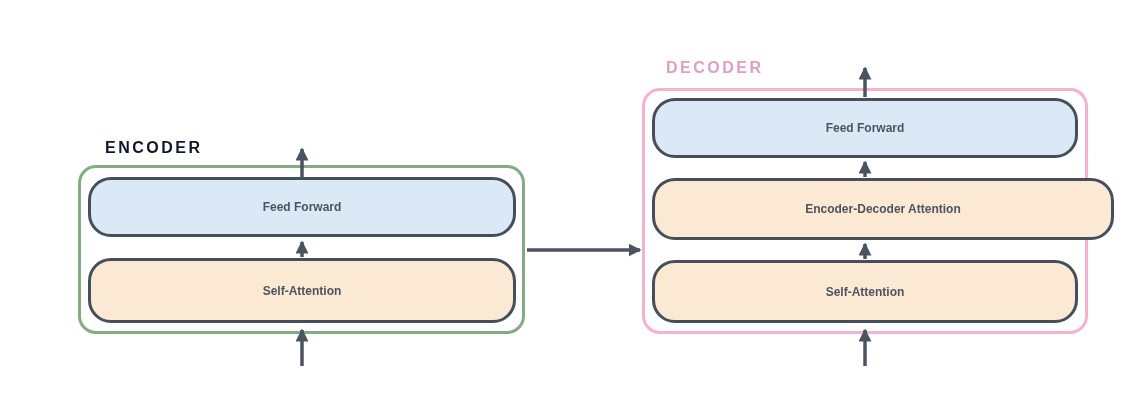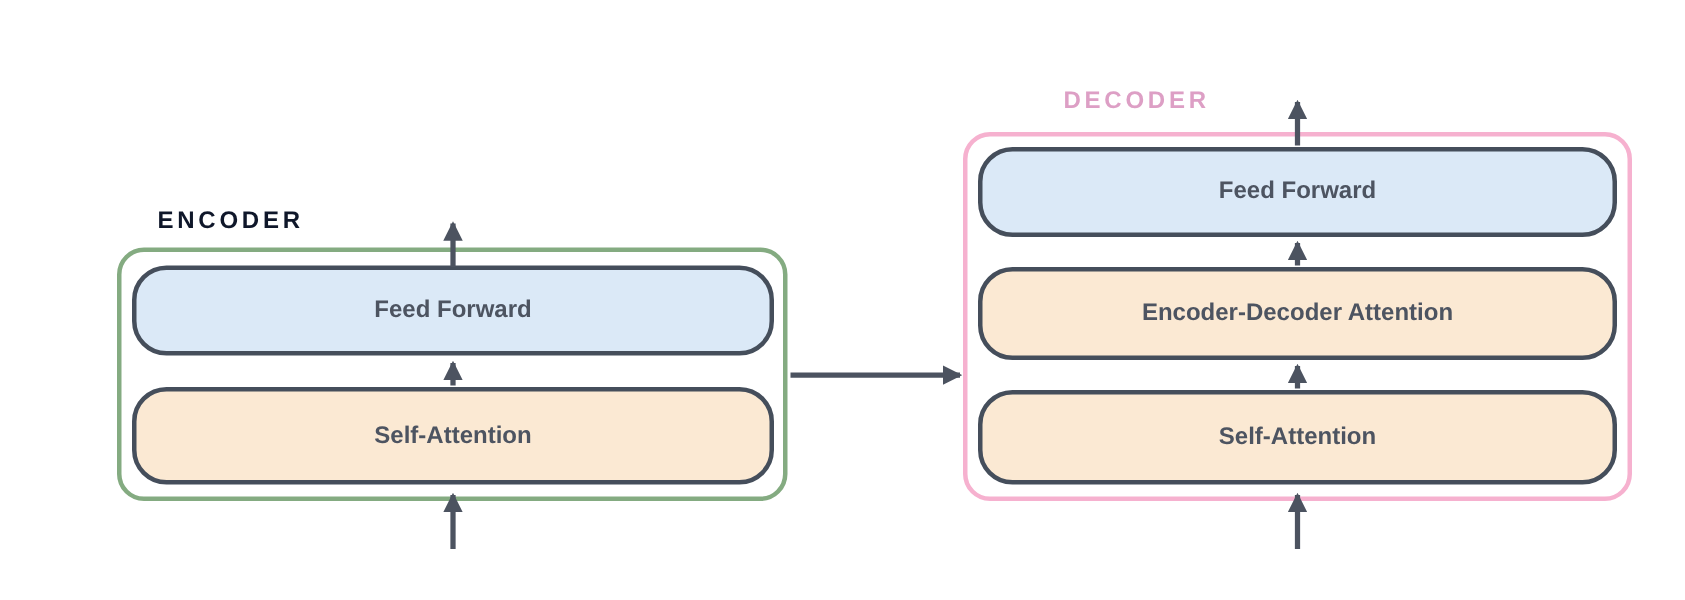--- a/index.html
+++ b/index.html
@@ -15,21 +15,21 @@
     background: #ffffff;
     overflow: hidden;
   }
   .group-label {
     position: absolute;
     font-size: 16px;
     font-weight: 700;
     letter-spacing: 2.5px;
   }
   .encoder-label { left: 105px; top: 139px; color: #0f172a; }
-  .decoder-label { left: 666px; top: 59px;  color: #dd9fc5; margin-left: 43px; }
+  .decoder-label { left: 666px; top: 59px;  color: #dd9fc5; }
   .outer-box {
     position: absolute;
     border-radius: 18px;
     background: #ffffff;
     box-sizing: border-box;
   }
   .encoder-outer {
     left: 78px; top: 165px; width: 447px; height: 169px;
     border: 3px solid #84ab81;
   }
@@ -38,31 +38,31 @@
     border: 3px solid #f6b1cf;
   }
   .node {
     position: absolute;
     box-sizing: border-box;
     border: 3px solid #454e5b;
     border-radius: 23px;
     display: flex;
     align-items: center;
     justify-content: center;
-    font-size: 16px;
+    font-size: 12px;
     font-weight: 700;
     color: #4d5461;
   }
   .node-blue   { background: #dbe9f7; }
   .node-orange { background: #fbe9d3; }
 
   .enc-ff { left: 88px;  top: 177px; width: 428px; height: 60px; }
   .enc-sa { left: 88px;  top: 258px; width: 428px; height: 65px; }
   .dec-ff { left: 652px; top: 98px;  width: 426px; height: 60px; }
-  .dec-eda{ left: 652px; top: 178px; width: 426px; height: 62px; }
+  .dec-eda{ left: 652px; top: 178px; width: 462px; height: 62px; }
   .dec-sa { left: 652px; top: 260px; width: 426px; height: 63px; }
 
   .arrow-layer {
     position: absolute;
     left: 0; top: 0;
     width: 1123px; height: 400px;
     pointer-events: none;
   }
 </style>
 </head>

